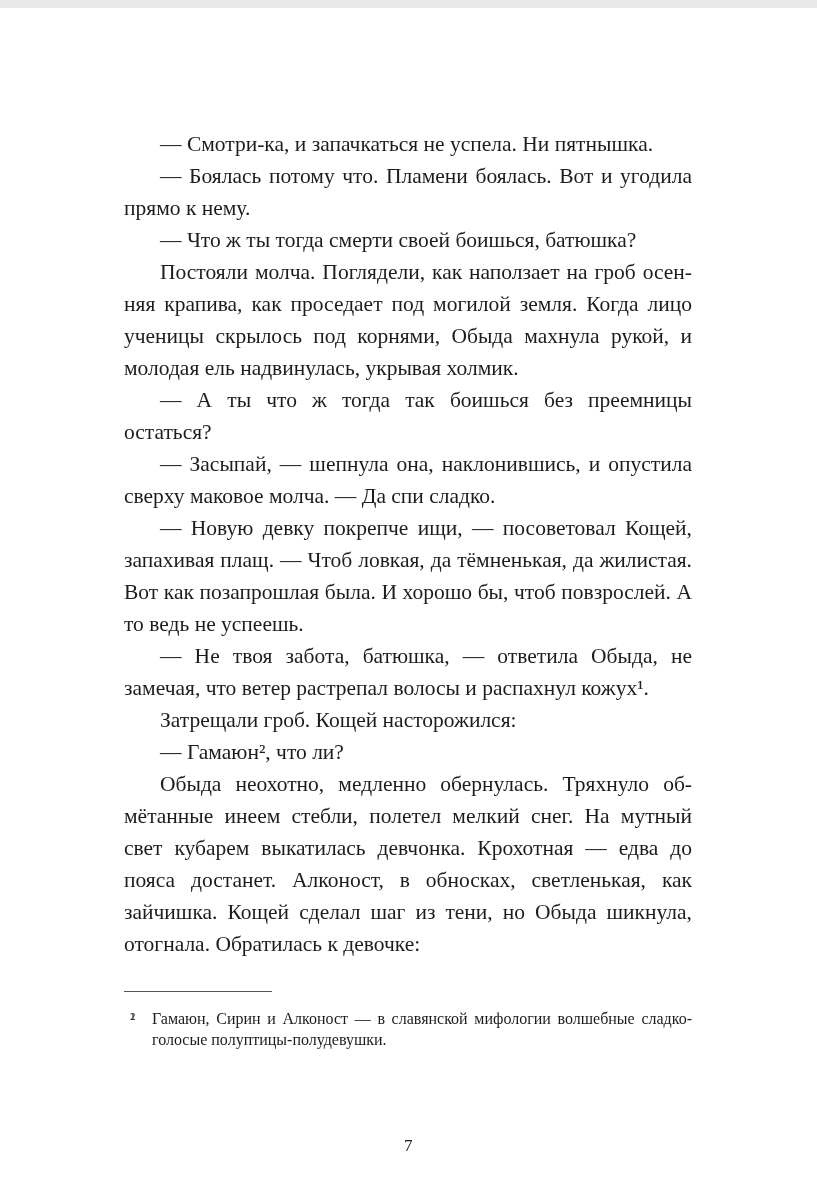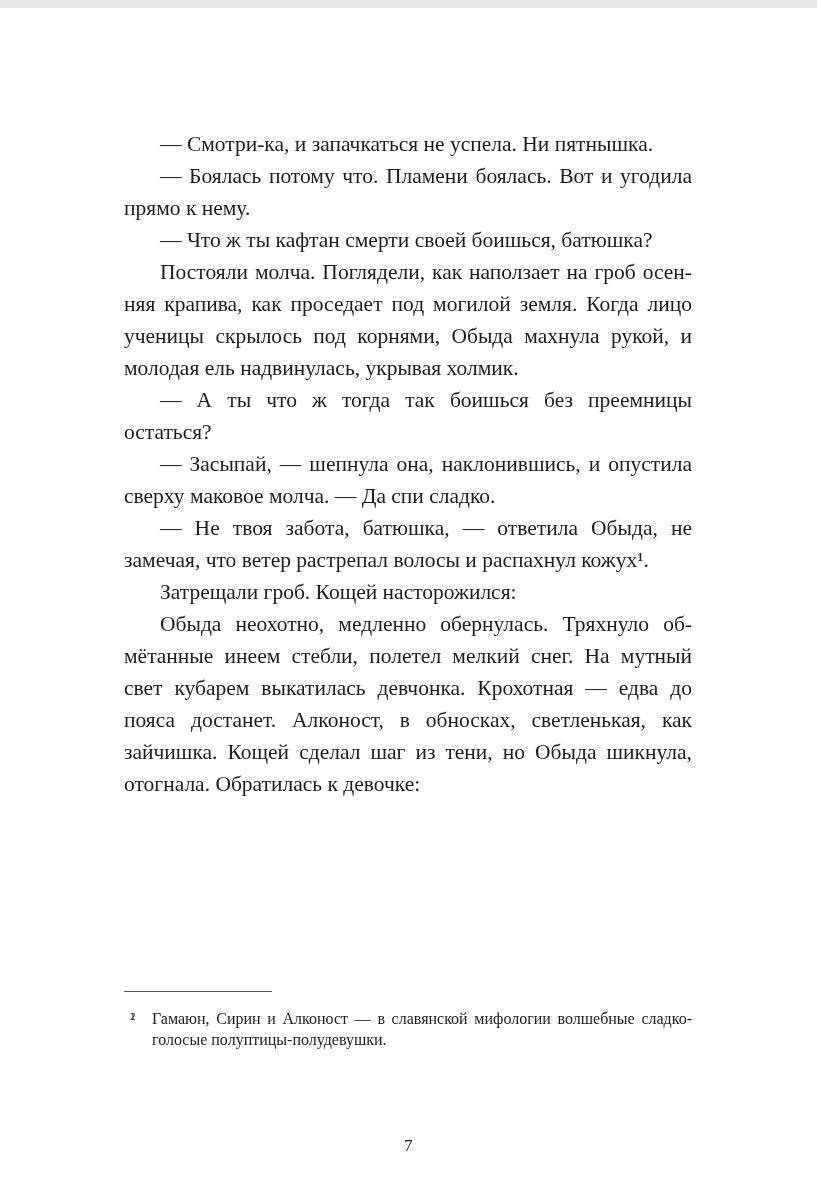--- a/index.html
+++ b/index.html
@@ -71,26 +71,28 @@
   }
 </style>
 </head>
 <body>
 
 <div class="page" style="--page-bg: #ffffff; --text-color: #1c1c1c;">
 
   <div class="text-block">
       <p>— Смотри-ка, и запачкаться не успела. Ни пятнышка.</p>
       <p>— Боялась потому что. Пламени боялась. Вот и угодила прямо к нему.</p>
-      <p>— Что ж ты кафтан смерти своей боишься, батюшка?</p>
+      <p>— Что ж ты тогда смерти своей боишься, батюшка?</p>
       <p>Постояли молча. Поглядели, как наползает на гроб осен­няя крапива, как проседает под могилой земля. Когда лицо ученицы скрылось под корнями, Обыда махнула рукой, и молодая ель надвинулась, укрывая холмик.</p>
       <p>— А ты что ж тогда так боишься без преемницы остаться?</p>
       <p>— Засыпай, — шепнула она, наклонившись, и опустила сверху маковое молча. — Да спи сладко.</p>
+      <p>— Новую девку покрепче ищи, — посоветовал Ко­щей, запахивая плащ. — Чтоб ловкая, да тёмненькая, да жилистая. Вот как позапрошлая была. И хорошо бы, чтоб повзрослей. А то ведь не успеешь.</p>
       <p>— Не твоя забота, батюшка, — ответила Обыда, не замечая, что ветер растрепал волосы и распахнул кожух¹.</p>
       <p>Затрещали гроб. Кощей насторожился:</p>
+      <p>— Гамаюн², что ли?</p>
       <p>Обыда неохотно, медленно обернулась. Тряхнуло об­мётанные инеем стебли, полетел мелкий снег. На мутный свет кубарем выкатилась девчонка. Крохотная — едва до пояса достанет. Алконост, в обносках, светленькая, как зайчишка. Кощей сделал шаг из тени, но Обыда шикнула, отогнала. Обратилась к девочке:</p>
     </div>
 
   <div class="footnotes">
     <div class="footnote-rule"></div>
     <div>
         <div class="footnote"><span class="fn-marker">1</span></div>
         <div class="footnote"><span class="fn-marker">2</span><span>Гамаюн, Сирин и Алконост — в славянской мифологии волшебные сладко­голосые полуптицы-полудевушки.</span></div>
       </div>
   </div>

